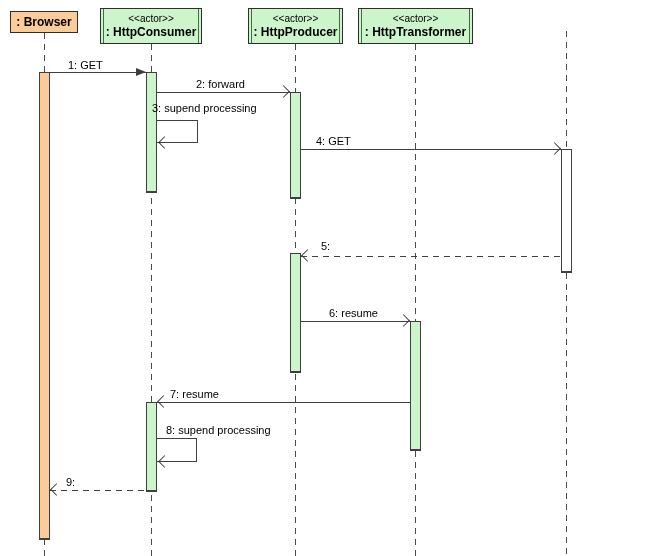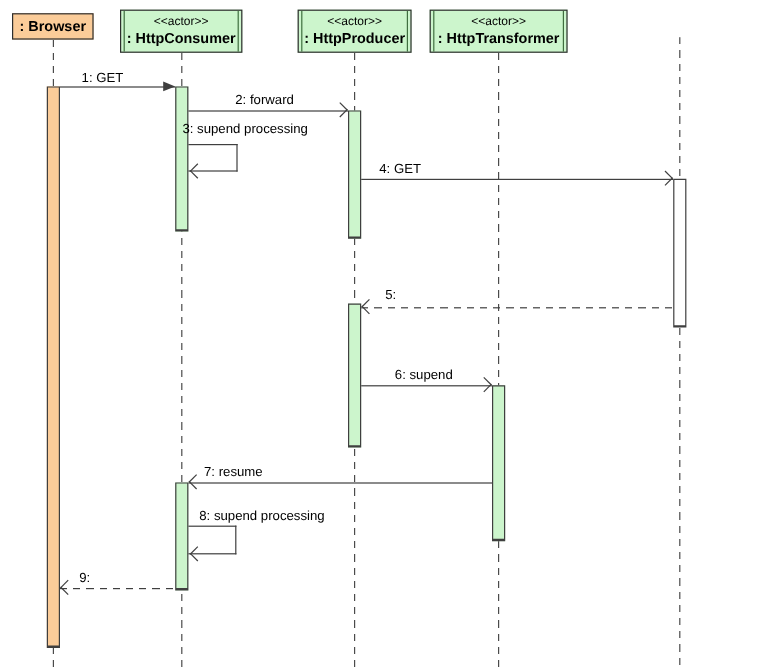--- a/index.html
+++ b/index.html
@@ -119,21 +119,21 @@
     <div class="arrow-open right" style="left:550px;top:144px;"></div>
   </div>
 
   <div class="msg">
     <span class="mlabel" style="left:321px;top:240px;">5:</span>
     <div class="mline dashed" style="left:301px;top:256px;width:260px;"></div>
     <div class="arrow-open left" style="left:303px;top:251px;"></div>
   </div>
 
   <div class="msg">
-    <span class="mlabel" style="left:329px;top:307px;">6: supend</span>
+    <span class="mlabel" style="left:329px;top:307px;">6: resume</span>
     <div class="mline" style="left:301px;top:321px;width:109px;"></div>
     <div class="arrow-open right" style="left:399px;top:316px;"></div>
   </div>
 
   <div class="msg">
     <span class="mlabel" style="left:170px;top:388px;">7: resume</span>
     <div class="mline" style="left:157px;top:402px;width:253px;"></div>
     <div class="arrow-open left" style="left:159px;top:397px;"></div>
   </div>
 

